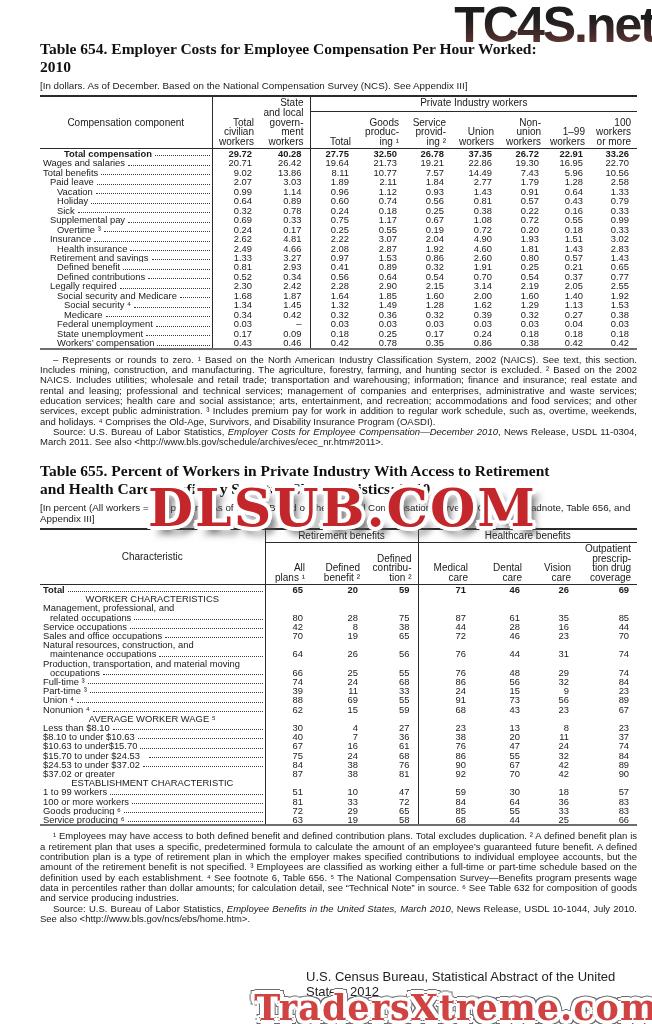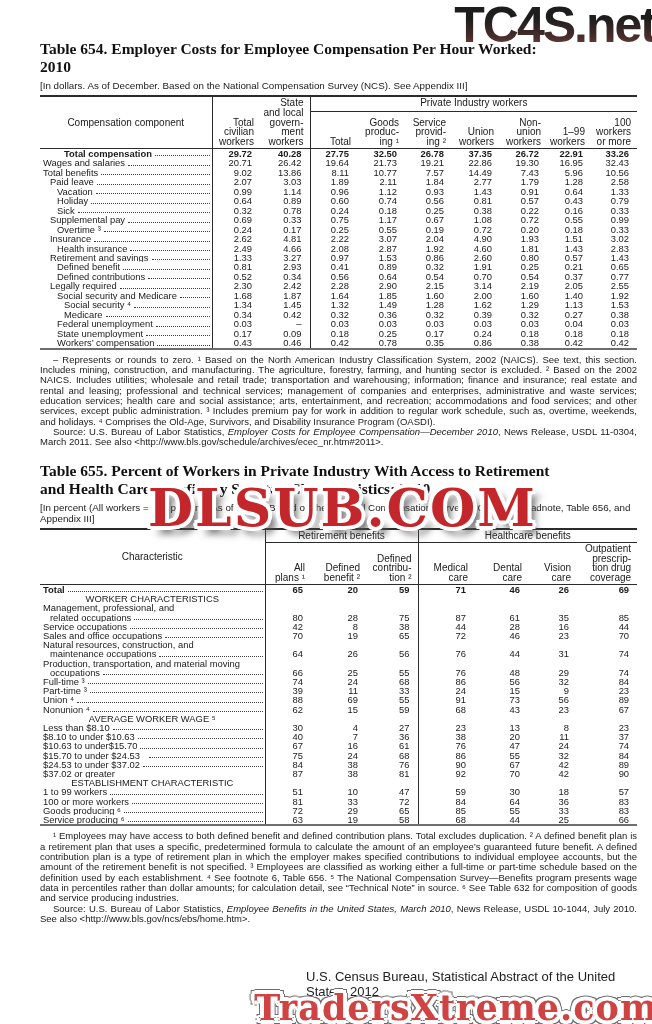--- a/index.html
+++ b/index.html
@@ -136,21 +136,21 @@
               </div>
             </td>
             <td class="num">20.71</td>
             <td class="num">26.42</td>
             <td class="num">19.64</td>
             <td class="num">21.73</td>
             <td class="num">19.21</td>
             <td class="num">22.86</td>
             <td class="num">19.30</td>
             <td class="num">16.95</td>
-            <td class="num">32.43</td>
+            <td class="num">22.70</td>
           </tr>
           <tr>
             <td class="stub">
               <div class="ln lead" style="padding-left: 3px;">
                 <span class="txt">Total benefits</span>
                 <span class="dots"></span>
               </div>
             </td>
             <td class="num">9.02</td>
             <td class="num">13.86</td>

